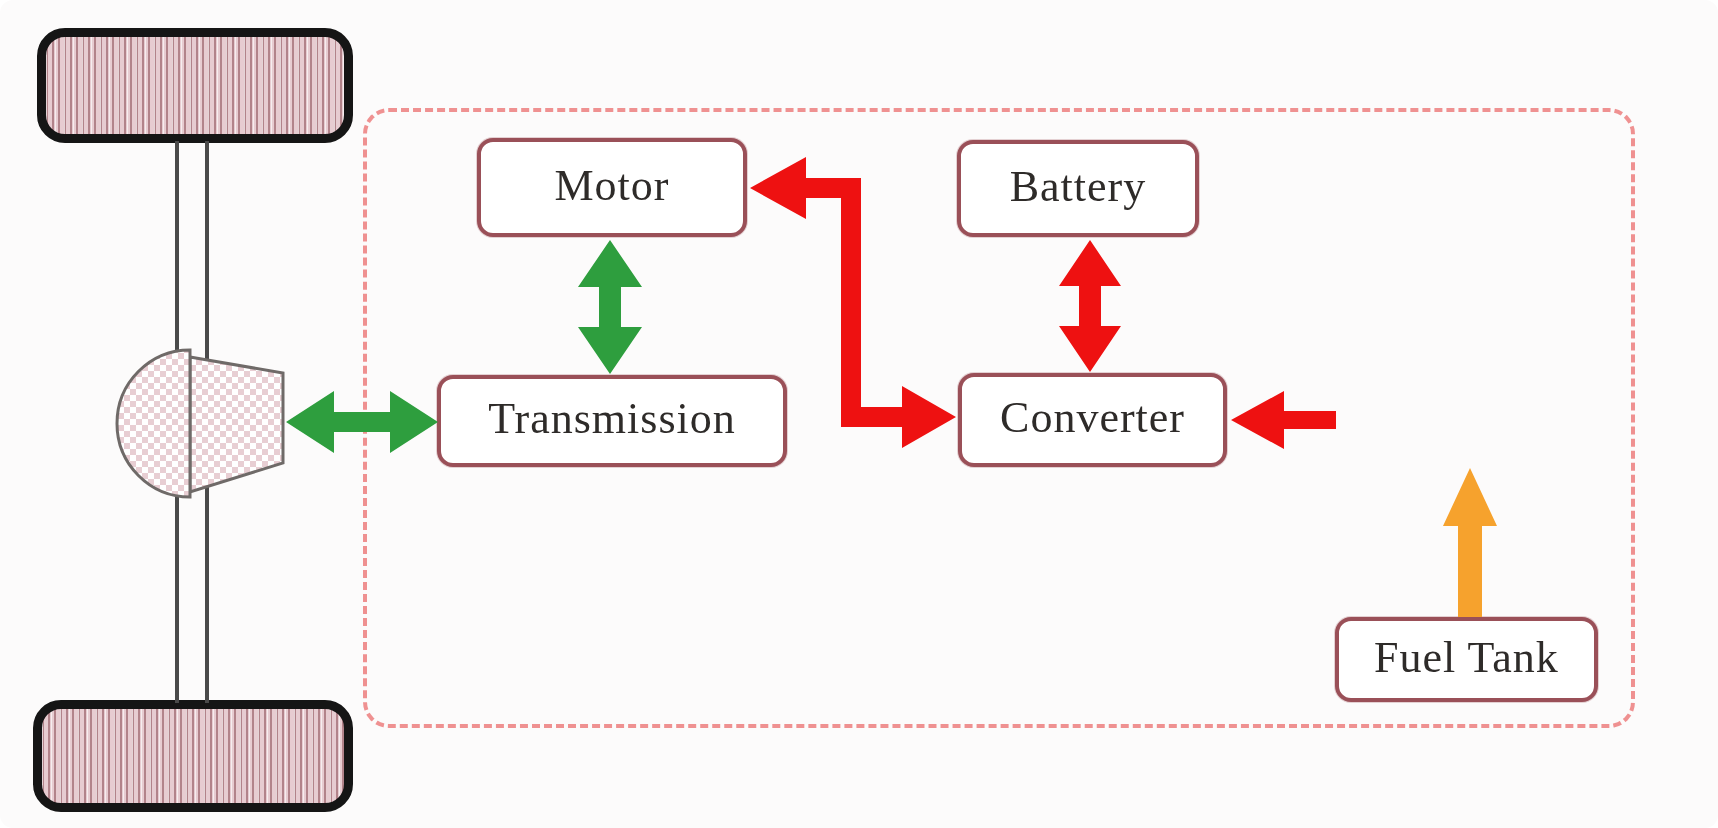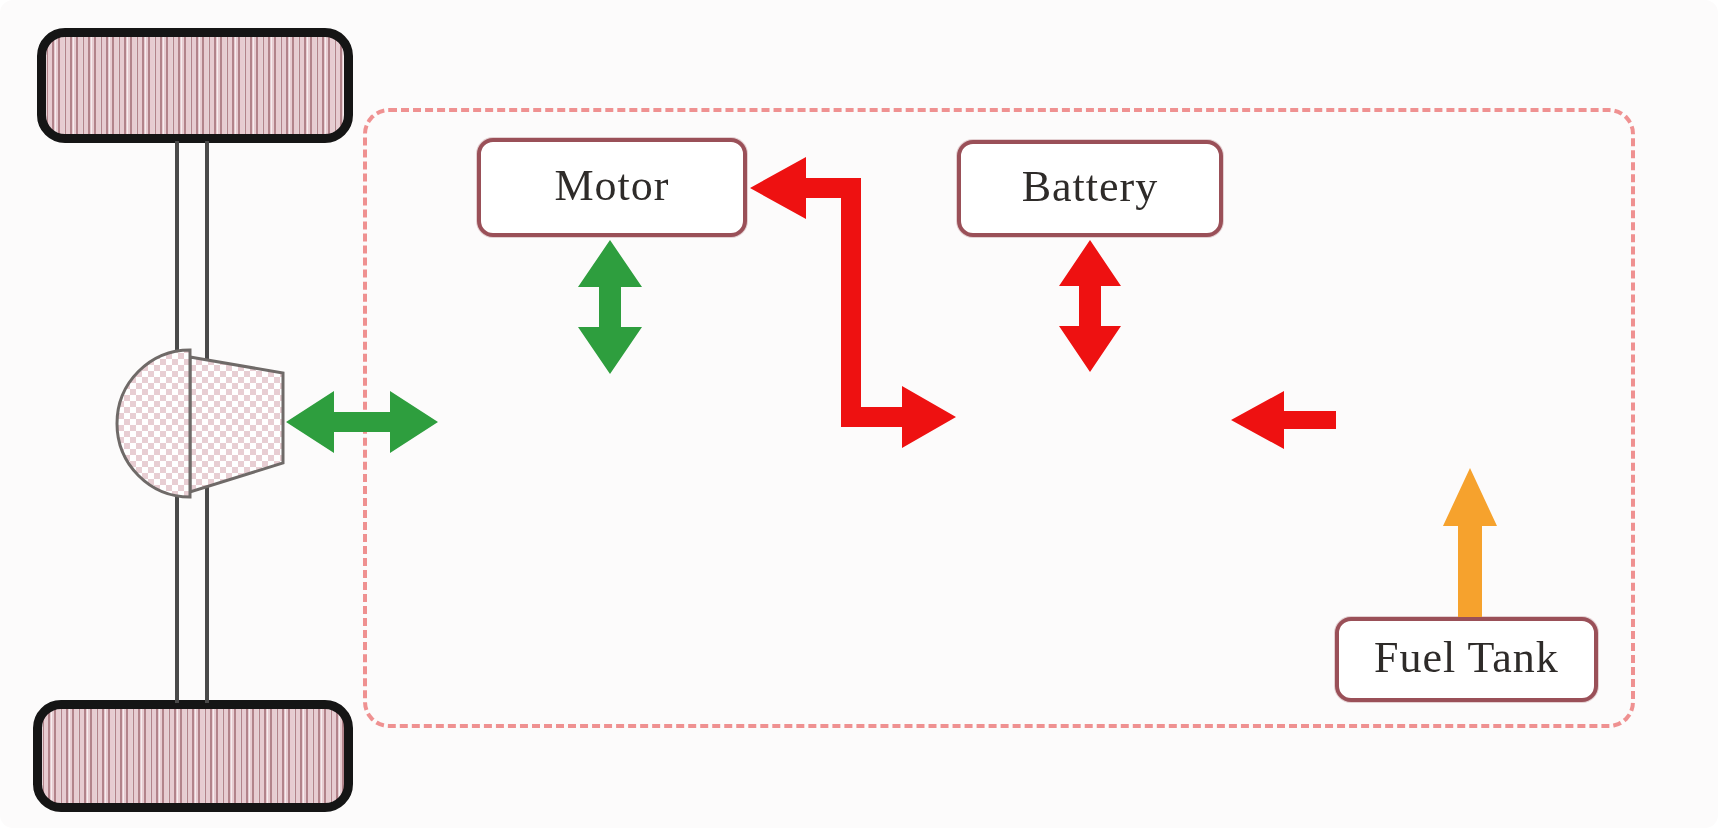--- a/index.html
+++ b/index.html
@@ -43,21 +43,21 @@
     border-radius:16px;
     box-sizing:border-box;
     display:flex;align-items:center;justify-content:center;
     box-shadow:0 0 0 1px rgba(154,80,88,.25);
   }
   .node .lbl{
     font-size:44px;color:#2e2b29;letter-spacing:1px;line-height:1;
     padding-bottom:4px;
   }
   .node.motor{left:477px;top:138px;width:270px;height:99px;}
-  .node.battery{left:957px;top:140px;width:266px;height:97px;}
+  .node.battery{left:957px;top:140px;width:242px;height:97px;}
   .node.transmission{left:437px;top:375px;width:350px;height:92px;}
   .node.converter{left:958px;top:373px;width:269px;height:94px;}
   .node.fuelcell{left:1335px;top:373px;width:263px;height:95px;}
   .node.fueltank{left:1335px;top:617px;width:263px;height:85px;justify-content:center;}
   
   .arrows{position:absolute;left:0;top:0;pointer-events:none;}
 </style>
 </head>
 <body>
 
@@ -80,20 +80,26 @@
   </svg>
 
   <div class="enclosure"></div>
 
   <div class="node motor">
     <span class="lbl">Motor</span>
   </div>
   <div class="node battery">
     <span class="lbl">Battery</span>
   </div>
+  <div class="node transmission">
+    <span class="lbl">Transmission</span>
+  </div>
+  <div class="node converter">
+    <span class="lbl">Converter</span>
+  </div>
   <div class="node fueltank">
     <span class="lbl">Fuel Tank</span>
   </div>
 
   <svg class="arrows" width="1718" height="828" viewBox="0 0 1718 828">
 
     <path d="M 286,422 L 334,391 L 334,412 L 390,412 L 390,391 L 438,422 L 390,453 L 390,432 L 334,432 L 334,453 Z" fill="#2e9e3e"></path>
 
     <path d="M 610,240 L 642,287 L 621,287 L 621,327 L 642,327 L 610,374 L 578,327 L 599,327 L 599,287 L 578,287 Z" fill="#2e9e3e"></path>
 

